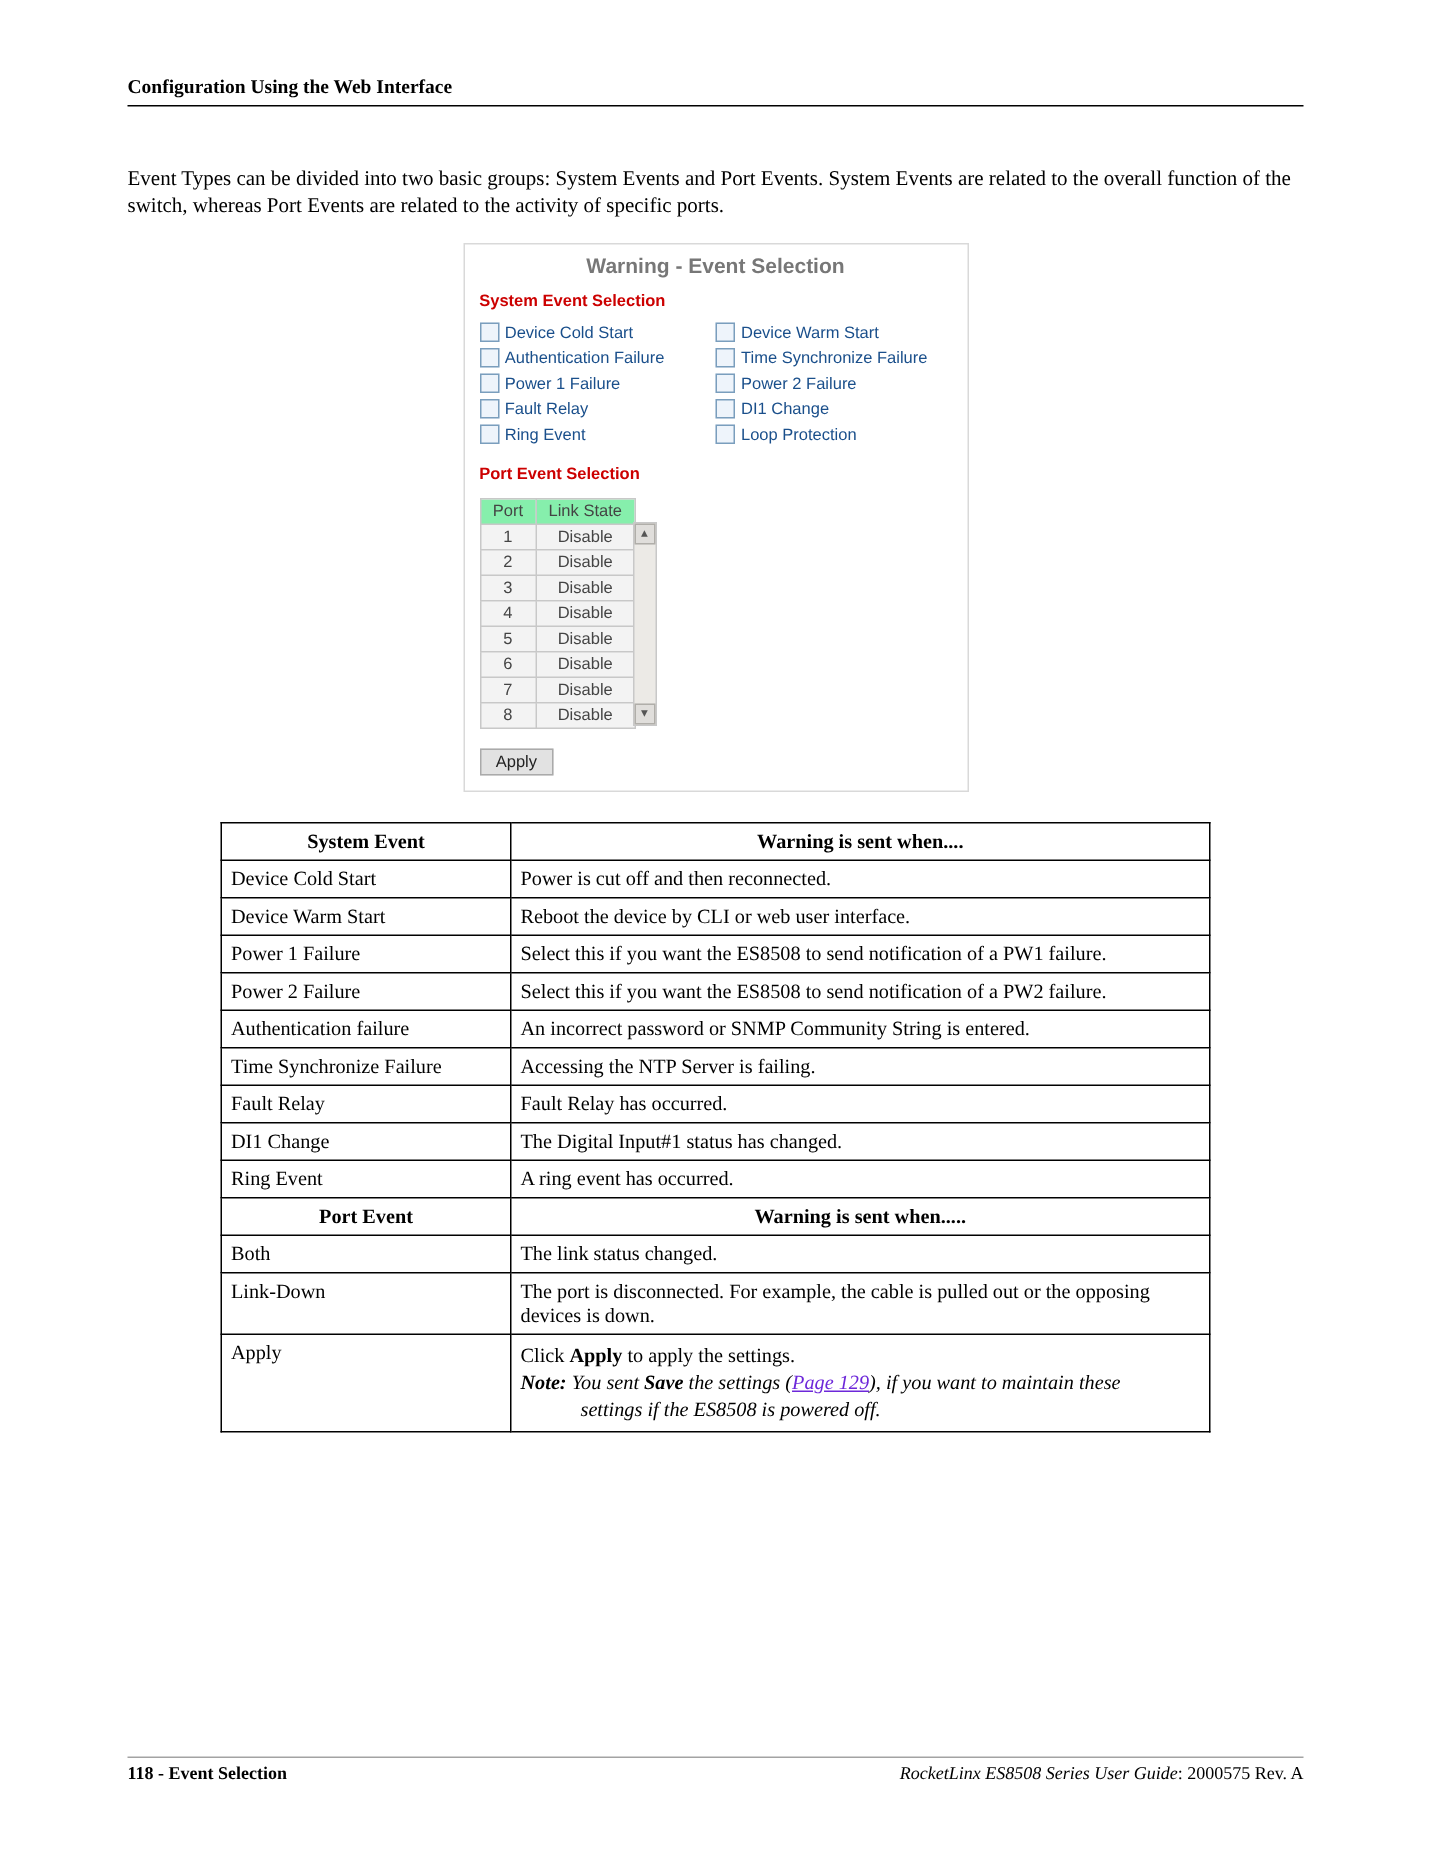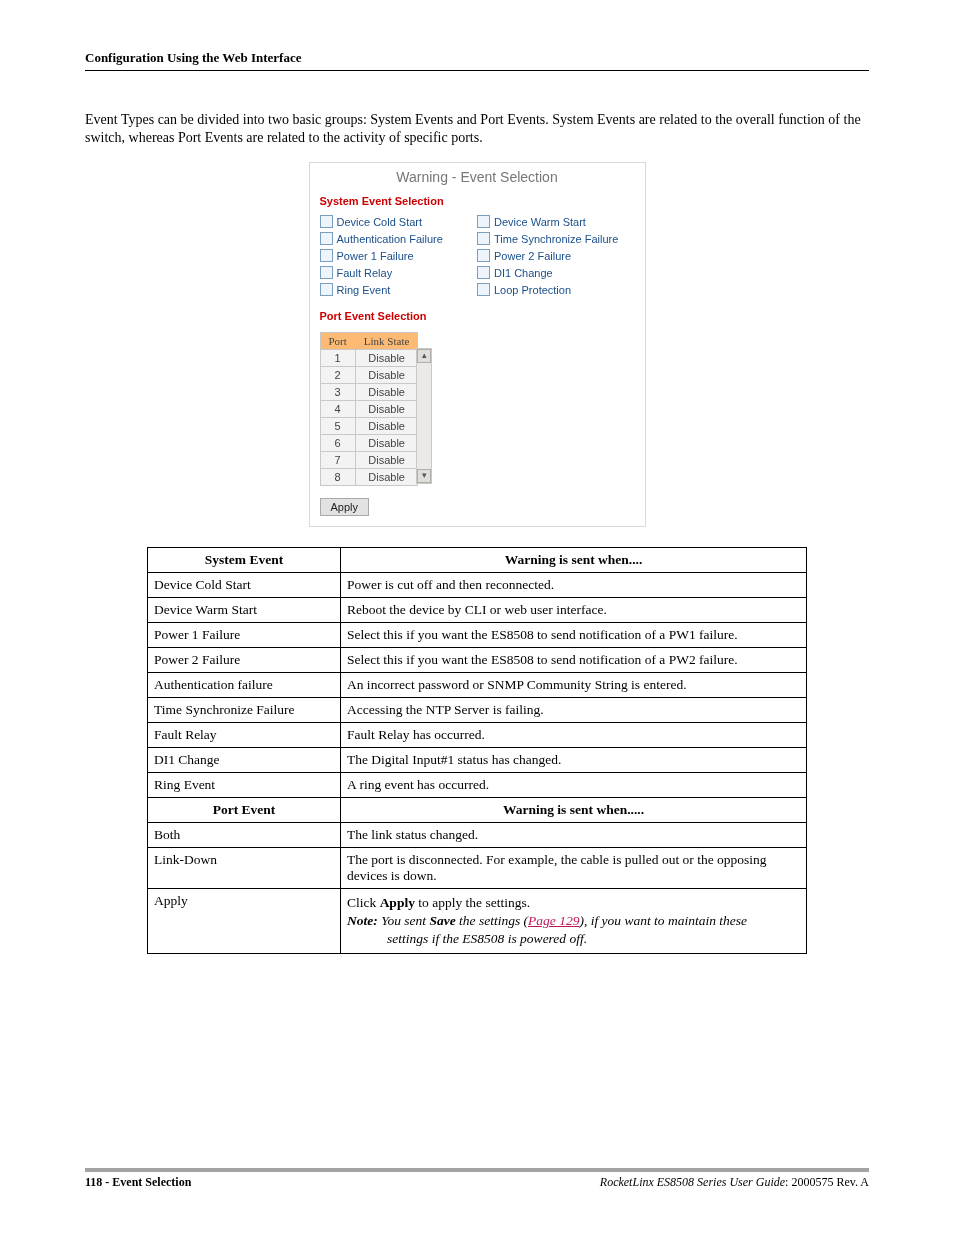--- a/index.html
+++ b/index.html
@@ -38,21 +38,21 @@
     margin: 0 auto 20px auto;
     border: 1px solid #d9d9d9;
     padding: 6px 10px 10px 10px;
     font-family: Arial, sans-serif;
     font-size: 11px;
     color: #333;
   }
   .panel-title {
     color: #777;
     font-size: 14px;
-    font-weight: normal;
+    font-weight: bold;
     margin-bottom: 10px;
     text-align: center;
   }
   .sub-title {
     color: #c00;
     font-size: 11px;
     font-weight: bold;
     margin: 6px 0;
   }
   .chk-row { display: flex; }
@@ -70,21 +70,21 @@
     margin-top: 4px;
   }
   .port-table th, .port-table td {
     border: 1px solid #c8c8c8;
     padding: 2px 8px;
     text-align: center;
     background: #f3f3f3;
     font-weight: normal;
     color: #444;
   }
-  .port-table th { background: #fdba74; font-family: Liberation Serif, serif; }
+  .port-table th { background: #86efac; }
   .scroll-gutter {
     position: absolute;
     right: -14px;
     top: 20px;
     background: #eceae6;
     width: 14px;
     bottom: 2px;
     border: 1px solid #c8c8c8;
   }
   .scroll-btn {
@@ -112,27 +112,27 @@
     border: 1px solid #000;
     padding: 4px 6px;
     vertical-align: top;
     text-align: left;
   }
   table.desc th { text-align: center; font-weight: bold; }
   .col-left { width: 180px; }
   .apply-cell p { margin: 2px 0; }
   .apply-cell .note { font-style: italic; margin-left: 0; }
   .apply-cell .note-indent { margin-left: 40px; }
-  a.pagelink { color: #be185d; text-decoration: underline; }
+  a.pagelink { color: #6d28d9; text-decoration: underline; }
   .footer {
     position: absolute;
     bottom: 30px;
     left: 85px;
     right: 85px;
-    border-top: 4px solid #a3a3a3;
+    border-top: 1px solid #a3a3a3;
     padding-top: 3px;
     font-size: 12px;
     display: flex;
     justify-content: space-between;
   }
   .footer-left { font-weight: normal; }
   .footer-left b, .footer-right i { font-style: normal; }
 </style>
 </head>
 <body>

